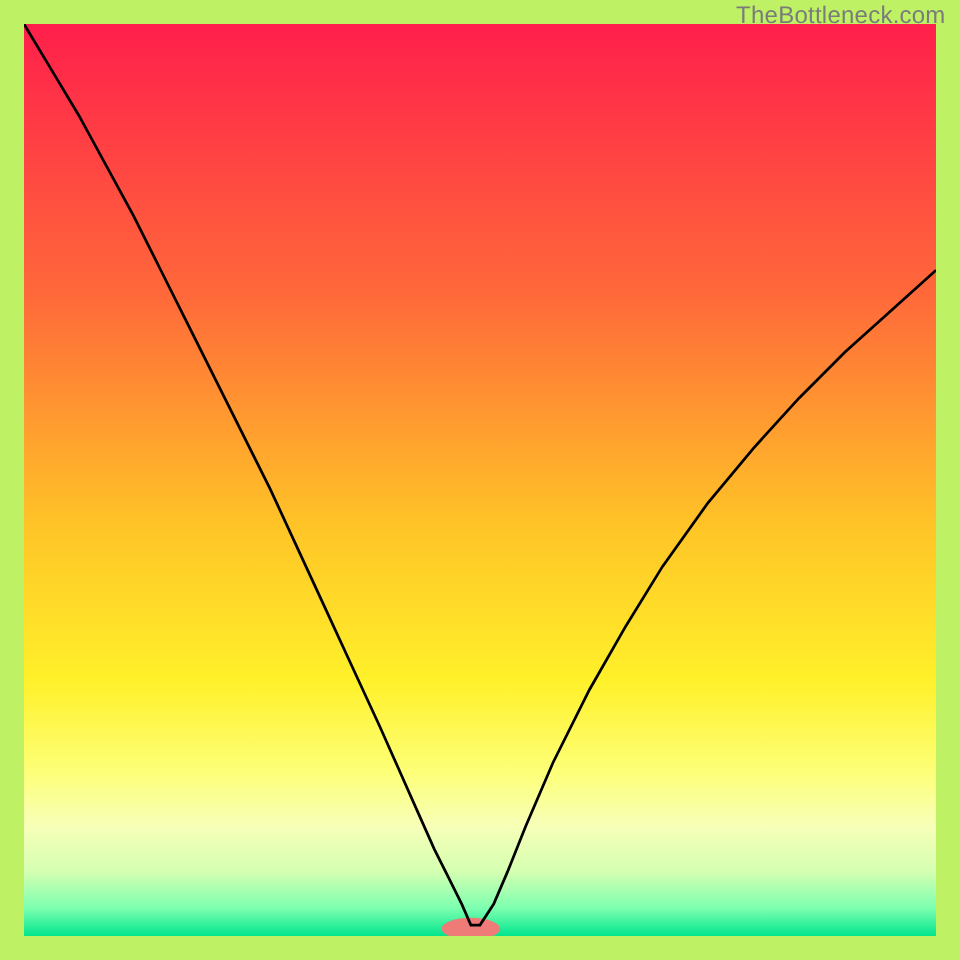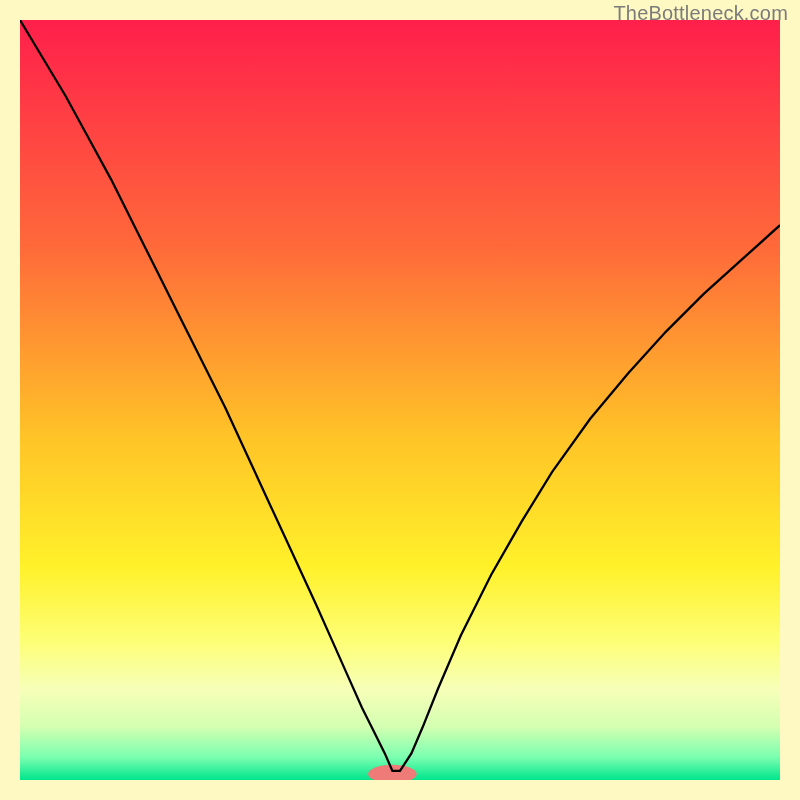--- a/index.html
+++ b/index.html
@@ -8,21 +8,21 @@
     width: 800px;
     height: 800px;
     overflow: hidden;
     background: #000;
     font-family: Arial, Helvetica, sans-serif;
   }
   .wrap {
     position: relative;
     width: 800px;
     height: 800px;
-    background: #fef9c3;
+    background: #bef264;
   }
   .plot {
     position: absolute;
     left: 20px;
     top: 20px;
     width: 760px;
     height: 760px;
   }
   .source {
     position: absolute;

